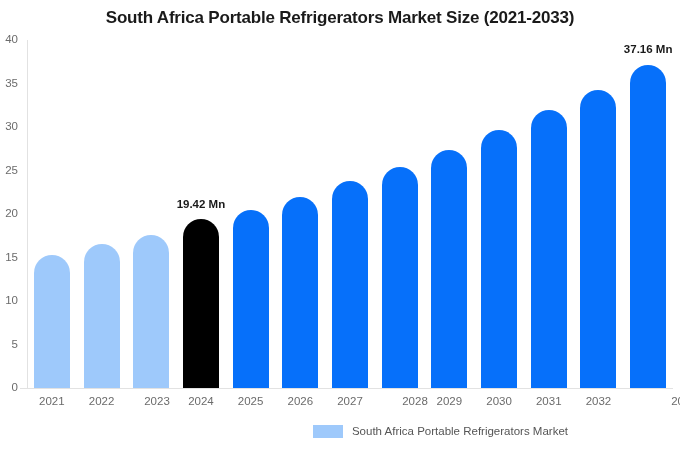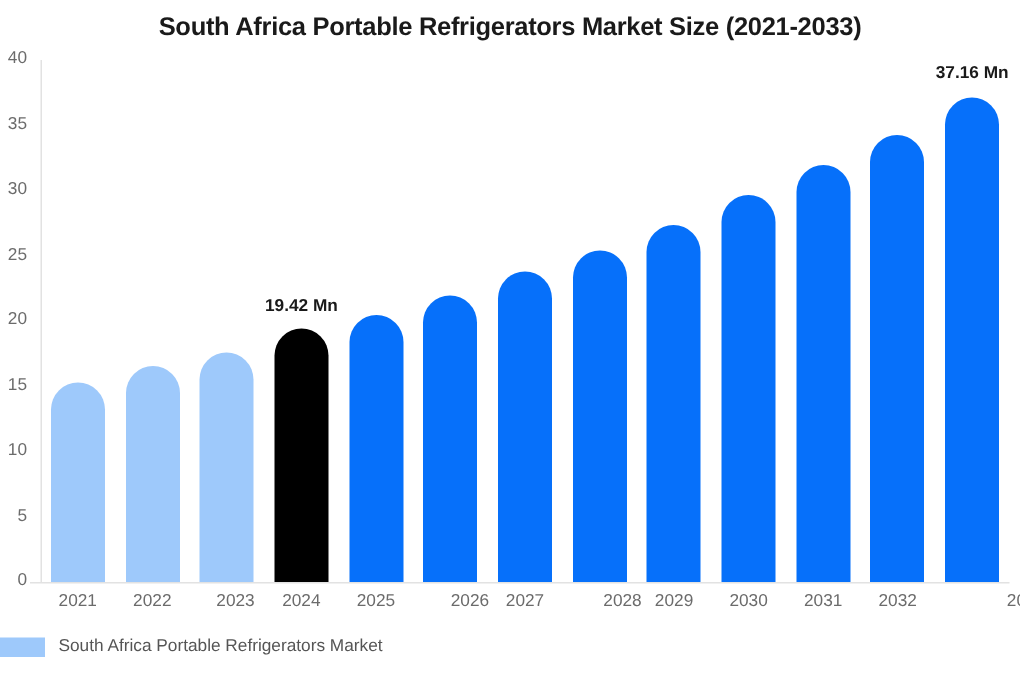--- a/index.html
+++ b/index.html
@@ -98,21 +98,21 @@
     white-space: nowrap;
     line-height: 1;
   }
   #legend {
     position: absolute;
     left: 0;
     top: 425px;
     width: 568px;
     display: flex;
     align-items: center;
-    justify-content: flex-start;
+    justify-content: flex-end;
     gap: 9px;
   }
   #legend-swatch {
     width: 30px;
     height: 13px;
     background: #9ec9fb;
   }
   #legend-label {
     font-size: 11.5px;
     color: #555555;
@@ -177,21 +177,21 @@
         <div class="bar-label" style="left: 621.154px; bottom: 332.292px;">37.16 Mn</div>
       </div>
   </div>
 
   <div id="xticks">
       <div class="xtick" style="left: 51.8462px;">2021</div>
       <div class="xtick" style="left: 101.538px;">2022</div>
       <div class="xtick" style="left: 157px;">2023</div>
       <div class="xtick" style="left: 200.923px;">2024</div>
       <div class="xtick" style="left: 250.615px;">2025</div>
-      <div class="xtick" style="left: 300.308px; margin-left: 13px;">2026</div>
+      <div class="xtick" style="left: 300.308px;">2026</div>
       <div class="xtick" style="left: 350px;">2027</div>
       <div class="xtick" style="left: 415px;">2028</div>
       <div class="xtick" style="left: 449.385px;">2029</div>
       <div class="xtick" style="left: 499.077px;">2030</div>
       <div class="xtick" style="left: 548.769px;">2031</div>
       <div class="xtick" style="left: 598.462px;">2032</div>
       <div class="xtick" style="left: 684px;">2033</div>
     </div>
 
   <div id="legend">

